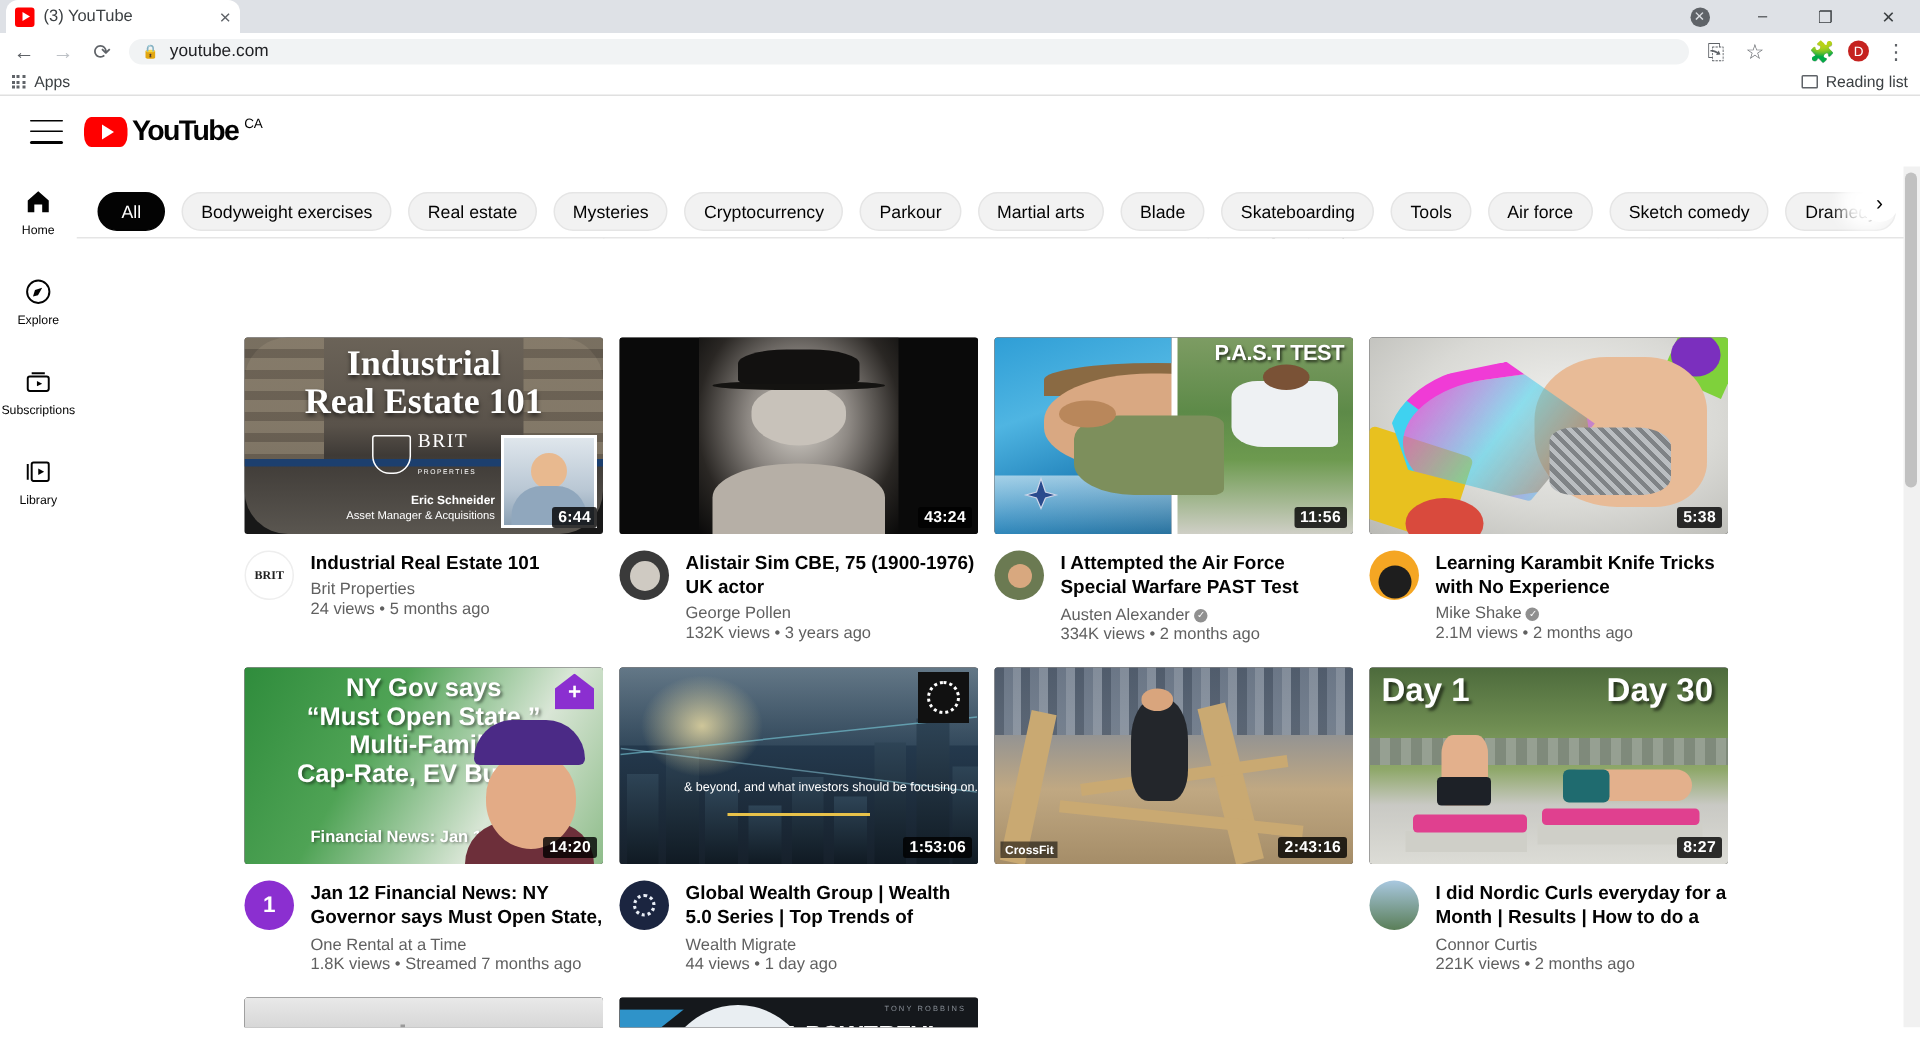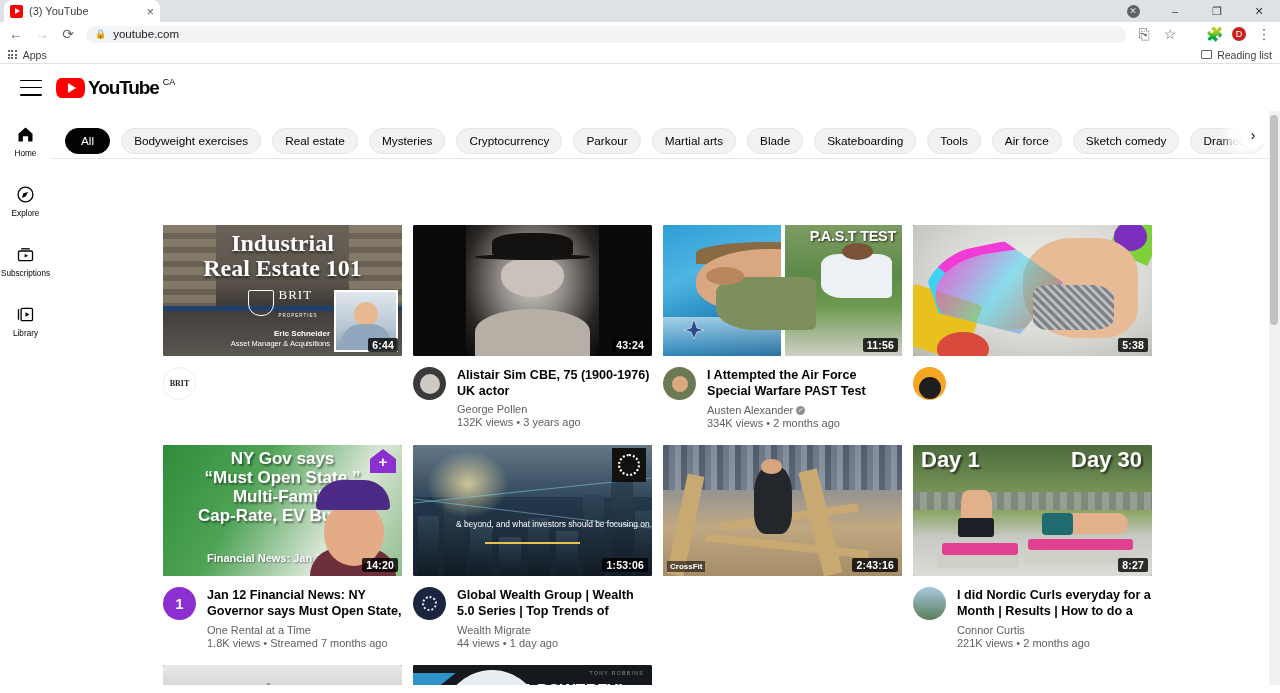--- a/index.html
+++ b/index.html
@@ -127,21 +127,21 @@
   .stats { font-size:11px; color:#606060; margin-top:1px; }
 
   
   .scrollbar { position:absolute; right:0; top:47px; width:11px; bottom:0; background:#f1f1f1; z-index:30;}
   .scroll-thumb { position:absolute; top:4px; left:1px; width:8px; height:210px; background:#c1c1c1; border-radius:4px;}
 
   
   .tw { position:absolute; inset:0; }
 
   
-  .t1 { background:linear-gradient(180deg,#6b6358 0%,#59524a 45%,#3e3a36 60%,#5a5650 100%); }
+  .t1 { background:linear-gradient(180deg,#6b6358 0%,#59524a 45%,#3e3a36 60%,#5a5650 100%);border-radius:29px; }
   .t1-shelf { position:absolute; top:0; bottom:38%; width:22%; background:
       repeating-linear-gradient(180deg,#8a7f6d 0 8px,#6d6355 8px 14px); opacity:.85;}
   .t1-band { position:absolute; left:0; right:0; top:62%; height:5px; background:#1c3f6e; }
   .t1-title { position:absolute; top:6px; left:0; right:0; text-align:center; color:#fff;
      font-family:"Liberation Serif",serif; font-weight:bold; font-size:24px; line-height:1.06;
      text-shadow:0 2px 3px rgba(0,0,0,.6);}
   .t1-logo { position:absolute; top:60px; left:50%; transform:translateX(-50%); display:flex; align-items:center; gap:5px;}
   .t1-shield{width:26px;height:26px;border:1.6px solid #fff;border-radius:2px 2px 12px 12px;}
   .t1-brit{color:#fff;font-family:"Liberation Serif",serif;font-size:13px;letter-spacing:1px;line-height:1;}
   .t1-sub{color:#fff;font-size:4.5px;letter-spacing:1px;}
@@ -489,20 +489,27 @@
               </span>
             </div>
             <div class="t1-name">Eric Schneider</div>
             <div class="t1-role">Asset Manager &amp; Acquisitions</div>
             <div class="t1-ph"></div>
           </div>
           <span class="dur">6:44</span>
         </div>
         <div class="meta">
           <div class="avatar" style="background:#fff;border:1px solid #eee;color:#222;font-family:'Liberation Serif',serif;font-size:8px;font-weight:bold">BRIT</div>
+          <div class="info">
+            <div class="vtitle">Industrial Real Estate 101</div>
+            <div class="chan">
+                <span>Brit Properties</span>
+              </div>
+            <div class="stats">24 views • 5 months ago</div>
+          </div>
         </div>
       </div>
 
       <div class="card">
         <div class="thumb">
           <div class="tw t2">
             <span class="t2-ph"></span>
               <span class="t2-scarf"></span>
             <span class="t2-face"></span>
               <span class="t2-brim"></span>
@@ -568,20 +575,28 @@
               <span class="t4-prp"></span>
             <span class="t4-hand"></span>
             <span class="t4-blade"></span>
             <span class="t4-grip"></span>
           </div>
           <span class="dur">5:38</span>
         </div>
         <div class="meta">
           <div class="avatar" style="background:#f5a623">
             <span style="display:block;width:22px;height:22px;border-radius:50%;background:#1e1e1e;margin-top:8px"></span>
+          </div>
+          <div class="info">
+            <div class="vtitle">Learning Karambit Knife Tricks with No Experience</div>
+            <div class="chan">
+              <span>Mike Shake</span>
+              <span class="verif">✓</span>
+            </div>
+            <div class="stats">2.1M views • 2 months ago</div>
           </div>
         </div>
       </div>
 
       <div class="card">
         <div class="thumb">
           <div class="tw t5">
             <div class="t5-txt">NY Gov says<br>“Must Open State,”<br>Multi-Family<br>Cap-Rate, EV Bubble</div>
             <div class="t5-sub">Financial News: Jan 12, 2021</div>
             <div class="t5-badge">+</div>

